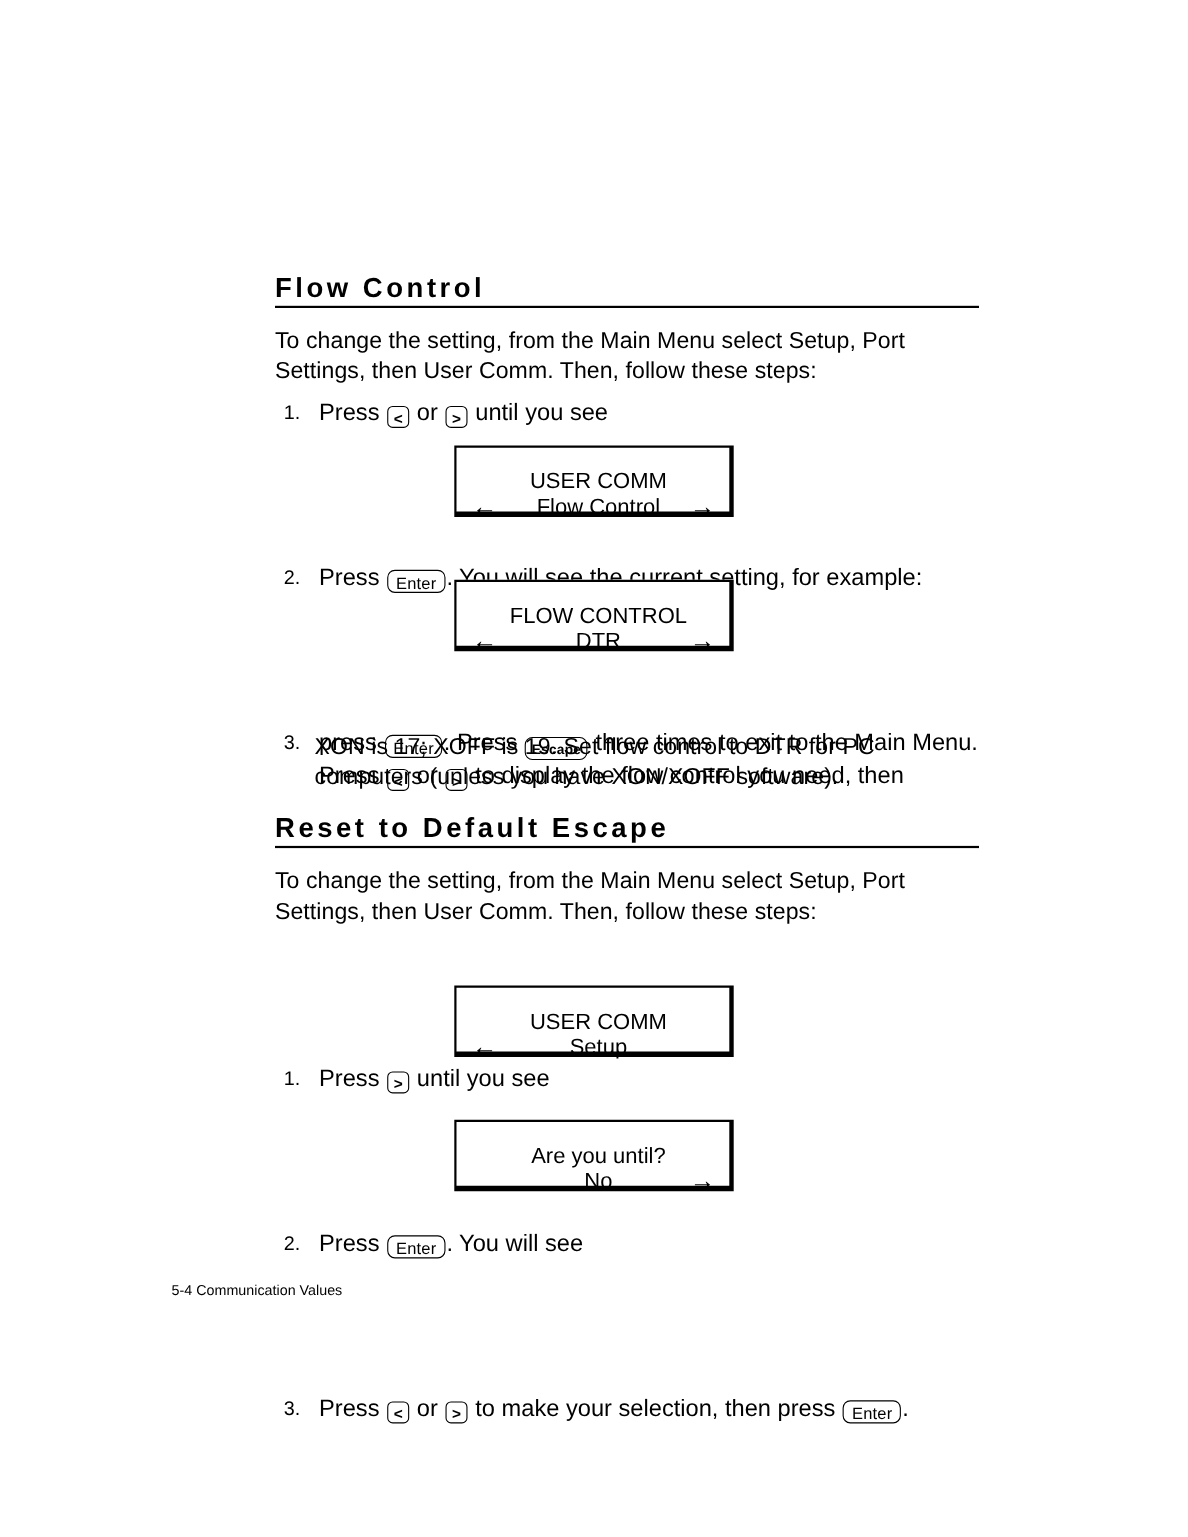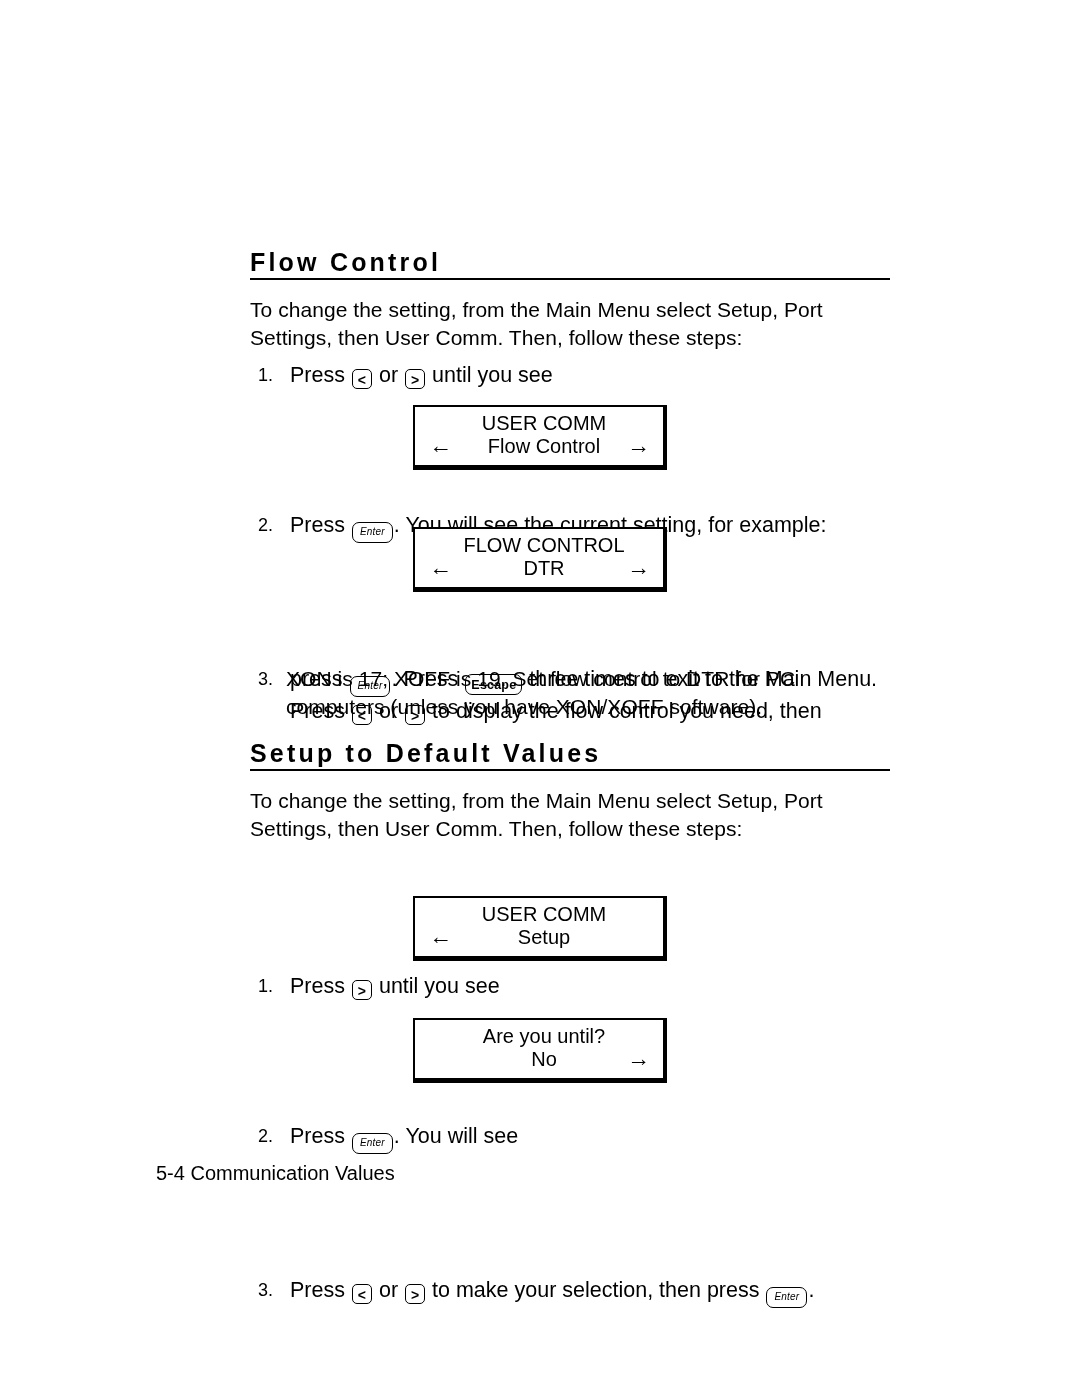--- a/index.html
+++ b/index.html
@@ -94,40 +94,40 @@
     letter-spacing: 0.2px;
     margin: 0 1px;
   }
   .key-word.wide {
     padding: 4px 5px 0 5px;
     font-weight: bold;
     font-size: 12.5px;
   }
   .key-word.enter {
     font-weight: normal;
-    font-size: 10px;
-    font-style: italic;
+    font-size: 15px;
   }
 
   
   .lcd {
     position: absolute;
     left: 413px;
     width: 254px;
     height: 65px;
     box-sizing: border-box;
     border: 2px solid #000;
     border-right-width: 4px;
     border-bottom-width: 5px;
     background: #fff;
   }
   .lcd-inner {
     position: relative;
     width: 100%;
     height: 100%;
+    margin-top: 15px;
   }
   .lcd-line1 {
     position: absolute;
     left: 0; right: 0;
     top: 4px;
     text-align: center;
     font-size: 20px;
     line-height: 24px;
     padding-left: 10px;
   }
@@ -153,21 +153,21 @@
     top: 26px;
     font-size: 23px;
     line-height: 24px;
   }
 
   
   .footer {
     position: absolute;
     left: 156px;
     top: 1163px;
-    font-size: 20px;
+    font-size: 13px;
     line-height: 20px;
     white-space: nowrap;
   }
   .footer-page {
     font-weight: normal;
   }
 </style>
 </head>
 <body>
 
@@ -215,21 +215,21 @@
     <span class="step-body"><span>press</span>&nbsp;<span class="key key-word enter">Enter</span><span>.  Press</span>&nbsp;<span class="key key-word wide">Escape</span>&nbsp;<span>three times to exit to the Main Menu.</span></span>
     <span class="step-body"><span>Press</span>&nbsp;<span class="key key-arrow">&lt;</span>&nbsp;<span>or</span>&nbsp;<span class="key key-arrow">&gt;</span>&nbsp;<span>to display the flow control you need, then</span></span>
   </div>
 
   <div class="section para" style="top:665px; left:286px; width:604px;">
     <div>XON is 17; XOFF is 19.  Set flow control to DTR for PC</div>
     <div>computers (unless you have XON/XOFF software).</div>
   </div>
 
   <div class="section" style="top:740px;">
-    <div class="heading">Setup to Default Values</div>
+    <div class="heading">Reset to Default Escape</div>
   </div>
 
   <div class="section para" style="top:787px;">
     <div>To change the setting, from the Main Menu select Setup, Port</div>
     <div>Settings, then User Comm.  Then, follow these steps:</div>
   </div>
 
   <div class="section step" style="top:852px;">
     <span class="step-num">1.</span>
     <span class="step-body"><span>Press</span>&nbsp;<span class="key key-arrow">&gt;</span>&nbsp;<span>until you see</span></span>

